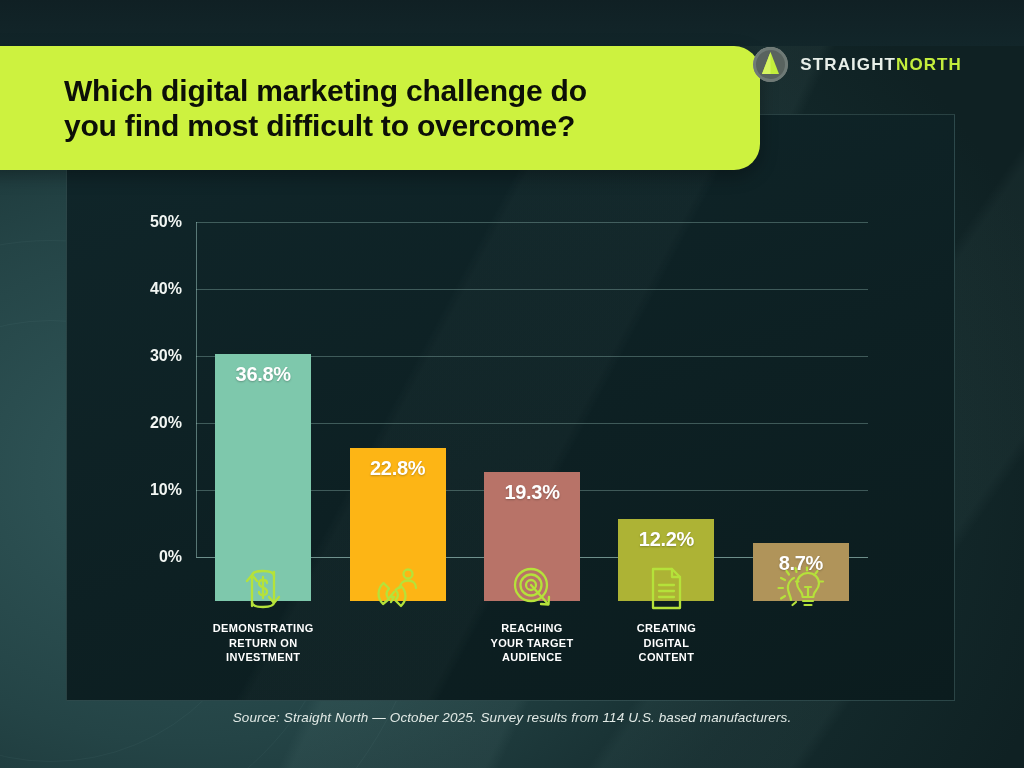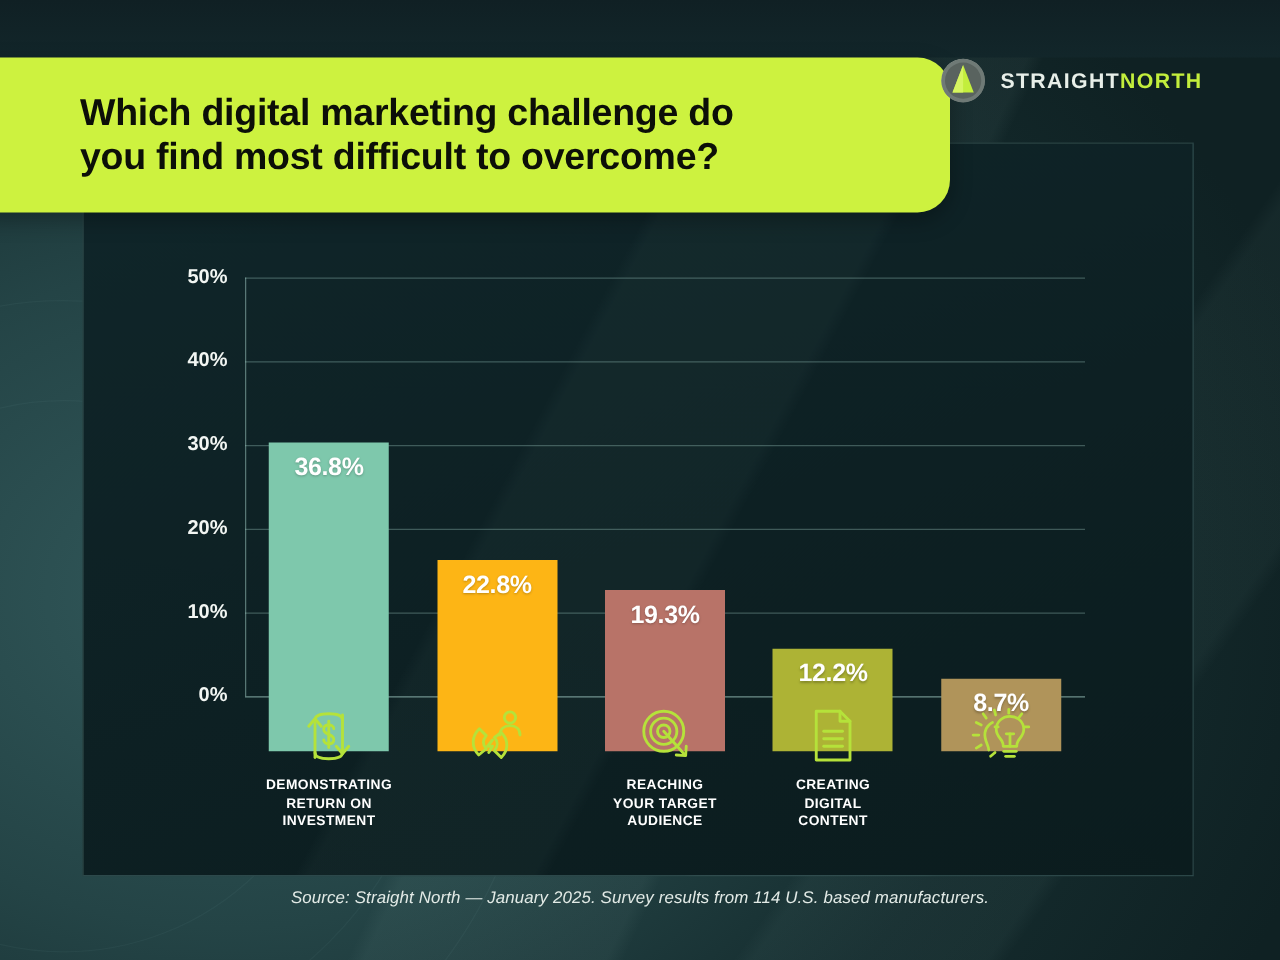--- a/index.html
+++ b/index.html
@@ -365,15 +365,15 @@
       <path d="M27 35 H37"></path>
               <path d="M28.5 39 H35.5"></path>
       <path d="M32 31 V21"></path>
               <path d="M29 21 H35"></path>
     </svg>
           </div>
         </div>
       </div>
   </div>
 
-  <div class="source">Source: Straight North — January 2025. Survey results from 114 U.S. based manufacturers.</div>
+  <div class="source">Source: Straight North — October 2025. Survey results from 114 U.S. based manufacturers.</div>
 
 </div>
 
 </body></html>

